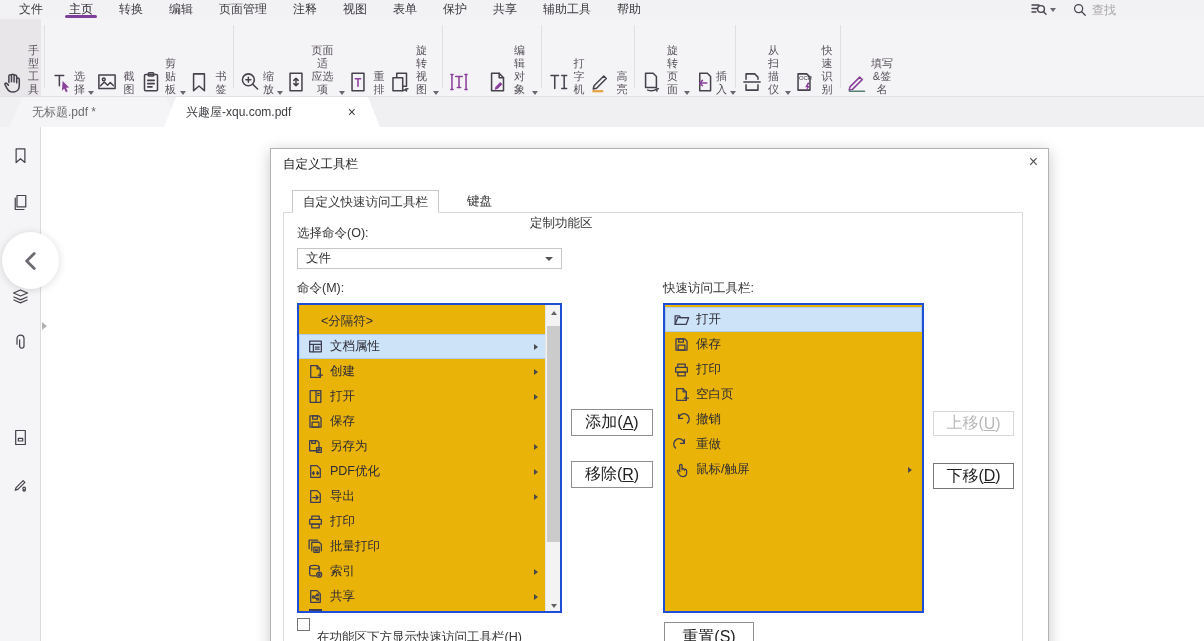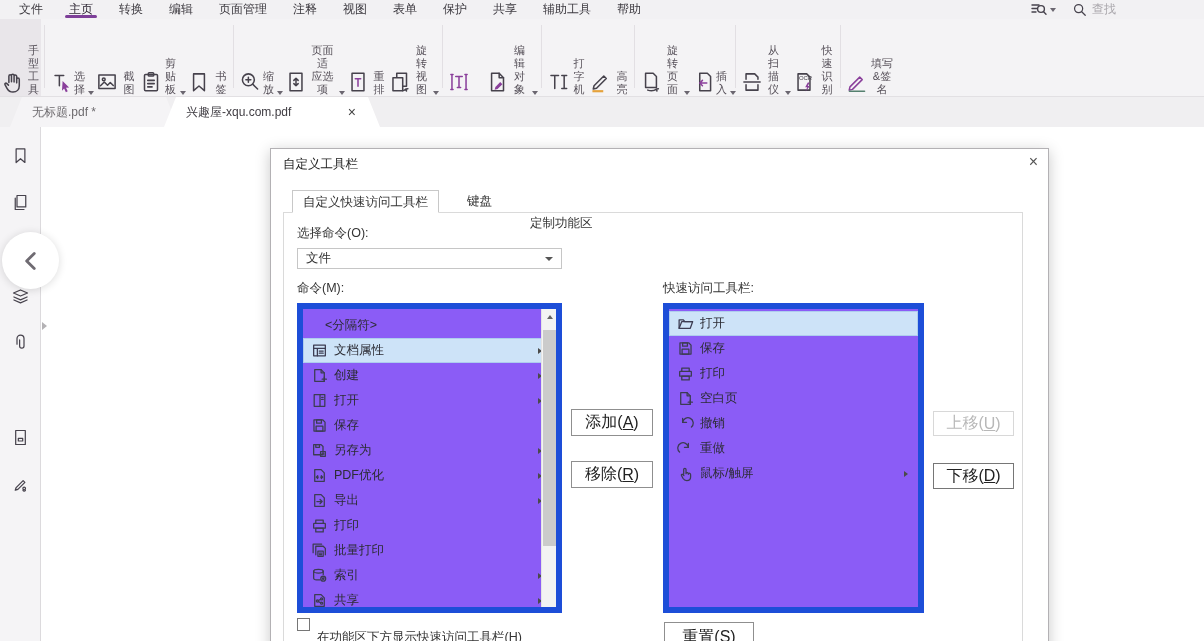--- a/index.html
+++ b/index.html
@@ -15,21 +15,21 @@
   .menubar { position:absolute; left:0; top:0; width:1204px; height:19px; background:#f2f1f3;
     display:flex; align-items:center; font-size:12px; color:#3d3a40; padding-left:6px; }
   .menu-item { padding:0 13px; height:19px; line-height:18px; position:relative; cursor:default; white-space:nowrap; }
   .menu-item.active { color:#2a2330; }
   .menu-item.active::after { content:""; position:absolute; left:9px; right:9px; bottom:1px; height:3px;
     background:#7d3f98; border-radius:2px; }
   .menu-right { margin-left:auto; display:flex; align-items:center; gap:16px; padding-right:14px; }
   .srch-menu { display:flex; align-items:center; gap:3px; }
   .caret-sm { width:0; height:0; border-left:3.5px solid transparent; border-right:3.5px solid transparent;
     border-top:4px solid #6b6670; display:inline-block; }
-  .find-box { display:flex; align-items:flex-start; gap:5px; width:118px; }
+  .find-box { display:flex; align-items:center; gap:5px; width:118px; }
   .find-input { border:none; outline:none; background:transparent; font-size:12px; width:90px; color:#555;
     font-family:"Liberation Sans", sans-serif; }
   .find-input::placeholder { color:#a9a6ab; }
 
   
   .ribbon { position:absolute; left:0; top:19px; width:1204px; height:78px; background:#f4f3f5;
     border-bottom:1px solid #e2e0e3; display:flex; align-items:stretch; }
   .rsep { width:1px; background:#e2dfe3; margin:6px 3px 8px 3px; }
   .tool { display:flex; flex-direction:row; align-items:flex-end; padding-top:8px; cursor:default; }
   .tool.selected { background:#e9e6ea; }
@@ -63,21 +63,21 @@
   .dlg-close { position:absolute; right:10px; top:4px; font-size:16px; color:#555; cursor:pointer; }
   .dlg-tab { position:absolute; top:41px; height:23px; line-height:22px; padding:0 10px; font-size:12.5px;
     color:#333; cursor:pointer; z-index:2; }
   .dlg-tab.active { background:#fff; border:1px solid #c8c8c8; border-bottom:1px solid #fff; }
   .dlg-box { position:absolute; left:12px; top:63px; width:740px; height:600px; border:1px solid #dadada; }
   .dlg-label { position:absolute; font-size:12.5px; color:#333; white-space:nowrap; }
   .dropdown { position:absolute; left:26px; top:99px; width:265px; height:21px; border:1px solid #c6c6c6;
     background:#fff; display:flex; align-items:center; padding:0 8px; cursor:pointer; }
   .dropdown .dd-caret { margin-left:auto; width:0; height:0; border-left:4px solid transparent;
     border-right:4px solid transparent; border-top:4.5px solid #555; }
-  .listbox { position:absolute; background:#8b5cf6; border:6px solid #1d4ed8; overflow:hidden; }
+  .listbox { position:absolute; background:#eab308; border:2px solid #1d4ed8; overflow:hidden; }
   .lb-left { left:26px; top:154px; width:265px; height:310px; padding:4px 0; }
   .lb-right { left:392px; top:154px; width:261px; height:310px; padding:2px 0; }
   .row { height:25px; display:flex; align-items:center; padding:0 6px 0 8px; position:relative; cursor:default; }
   .lb-left .row { width:249px; }
   .row.sel { background:#cde3f8; outline:1px solid #aecdee; outline-offset:-1px; }
   .row .ric { width:17px; height:17px; margin-right:6px; flex:0 0 17px; }
   .row .rlabel { font-size:12.5px; color:#2c2c34; white-space:nowrap; }
   .row .rlabel.indent { margin-left:14px; }
   .row .rarrow { position:absolute; right:10px; width:0; height:0; border-top:3.5px solid transparent;
     border-bottom:3.5px solid transparent; border-left:4.5px solid #4a4a4a; }

